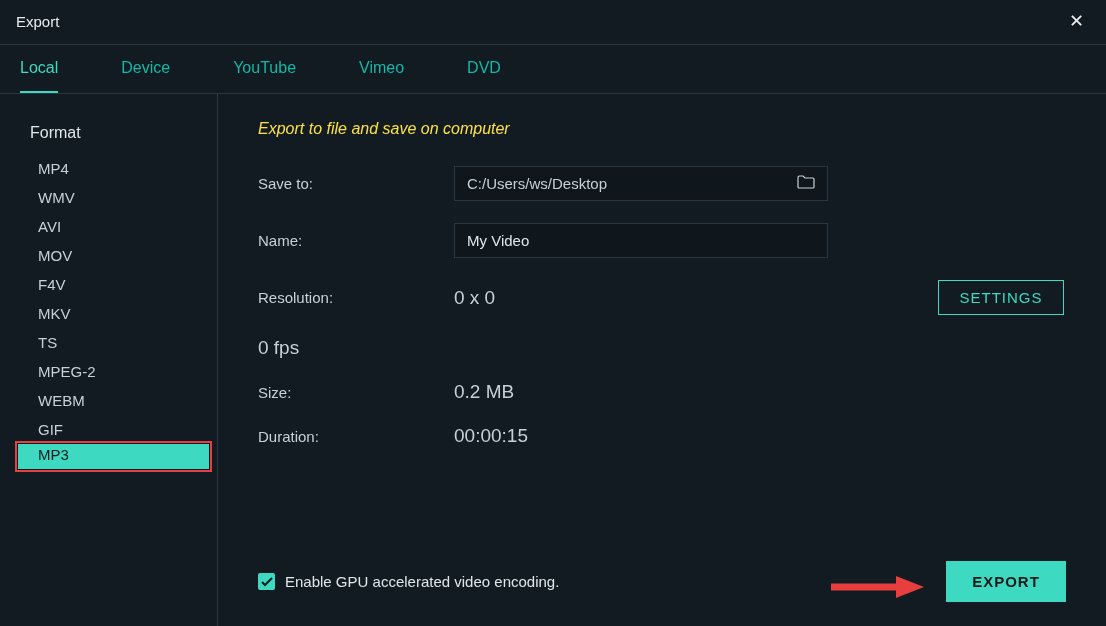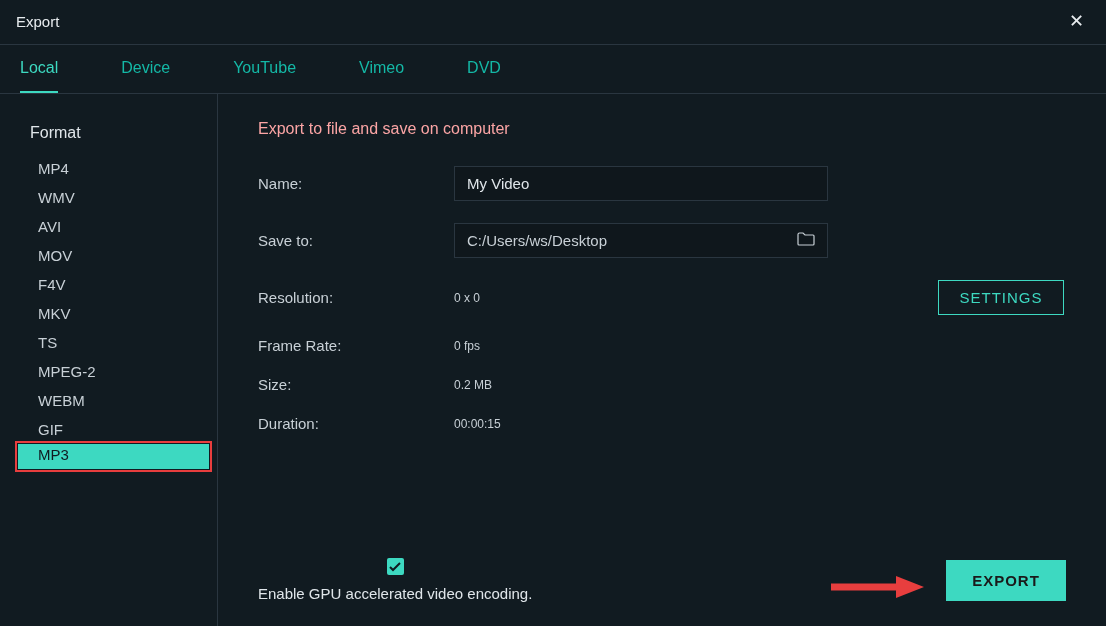--- a/index.html
+++ b/index.html
@@ -79,35 +79,36 @@
       outline: 2px solid #e83e3e;
       outline-offset: 1px;
     }
     .main {
       flex: 1;
       padding: 26px 40px 0 40px;
       position: relative;
     }
     .main-heading {
       font-size: 16px;
-      color: #fca5a5;
+      color: #fde047;
       margin-bottom: 28px;
+      font-style: italic;
     }
     .field-row {
       display: flex;
       align-items: center;
       margin-bottom: 22px;
     }
     .field-label {
       width: 196px;
       font-size: 15px;
       color: #c8d0d6;
     }
     .field-value {
-      font-size: 12px;
+      font-size: 19px;
       color: #c8d0d6;
     }
     .text-input {
       background: #0f171c;
       border: 1px solid #2a3640;
       color: #e0e6ea;
       font-size: 15px;
       padding: 8px 12px;
       width: 374px;
       outline: none;
@@ -152,21 +153,20 @@
       left: 40px;
       right: 40px;
       display: flex;
       align-items: center;
       justify-content: space-between;
     }
     .checkbox-wrap {
       display: flex;
       align-items: center;
       gap: 10px;
-      flex-direction: column;
     }
     .checkbox {
       width: 17px;
       height: 17px;
       background: #3dd9c1;
       border-radius: 2px;
       display: flex;
       align-items: center;
       justify-content: center;
       cursor: pointer;
@@ -228,44 +228,43 @@
     <div class="format-item">MPEG-2</div>
     <div class="format-item">WEBM</div>
     <div class="format-item">GIF</div>
     <div class="format-item selected">MP3</div>
   </div>
 
   <div class="main">
     <div class="main-heading">Export to file and save on computer</div>
 
     <div class="field-row">
-      <div class="field-label">Name:</div>
-      <input class="text-input" type="text" value="My Video" style="">
-    </div>
-
-    <div class="field-row">
       <div class="field-label">Save to:</div>
       <div class="path-display">
         <span>C:/Users/ws/Desktop</span>
         <span class="folder-icon">
           <svg viewBox="0 0 18 14" fill="none" stroke="#c8d0d6" stroke-width="1.2">
             <path d="M1 2.5 C1 1.7 1.7 1 2.5 1 L6 1 L8 3 L16 3 C16.6 3 17 3.4 17 4 L17 12 C17 12.6 16.6 13 16 13 L2 13 C1.4 13 1 12.6 1 12 Z"></path>
           </svg>
         </span>
       </div>
     </div>
 
+    <div class="field-row">
+      <div class="field-label">Name:</div>
+      <input class="text-input" type="text" value="My Video" style="">
+    </div>
+
     <div class="resolution-row">
       <div class="field-label">Resolution:</div>
       <div class="field-value">0 x 0</div>
       <button class="settings-btn">SETTINGS</button>
     </div>
 
     <div class="field-row">
-      <div class="field-label">Frame Rate:</div>
       <div class="field-value">0 fps</div>
     </div>
 
     <div class="field-row">
       <div class="field-label">Size:</div>
       <div class="field-value">0.2 MB</div>
     </div>
 
     <div class="field-row">
       <div class="field-label">Duration:</div>

